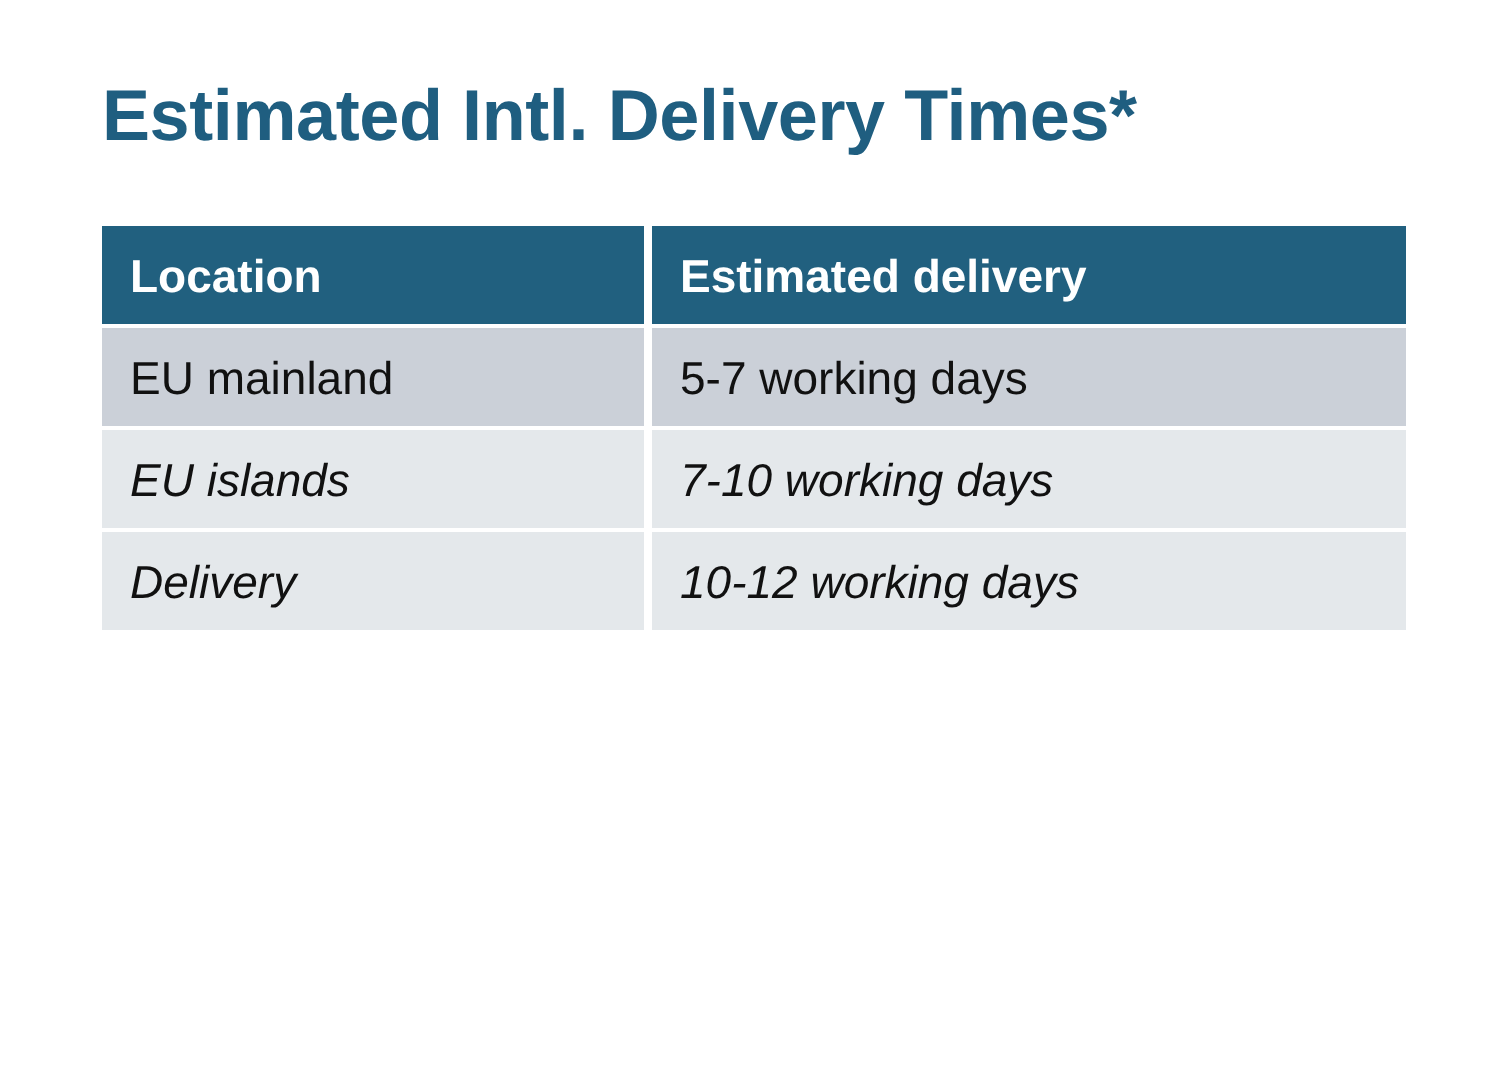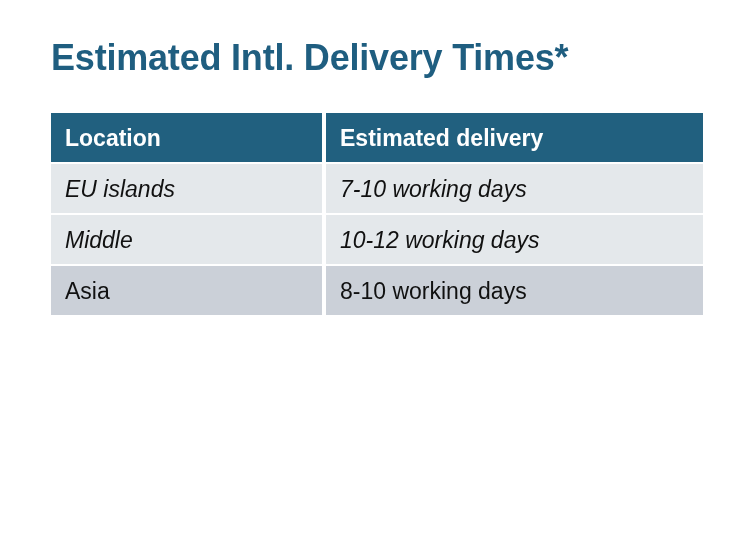--- a/index.html
+++ b/index.html
@@ -114,30 +114,30 @@
         <col class="col-location">
         <col class="col-delivery">
       </colgroup>
       <thead>
         <tr>
           <th>Location</th>
           <th>Estimated delivery</th>
         </tr>
       </thead>
       <tbody>
+        <tr class="row-shade-a">
+          <td>EU mainland</td>
+          <td>5-7 working days</td>
+        </tr>
         <tr class="row-shade-b">
           <td>EU islands</td>
           <td>7-10 working days</td>
         </tr>
         <tr class="row-shade-b">
-          <td>Middle</td>
+          <td>Delivery</td>
           <td>10-12 working days</td>
-        </tr>
-        <tr class="row-shade-a">
-          <td>Asia</td>
-          <td>8-10 working days</td>
         </tr>
       </tbody>
     </table>
   </div>
 
 
 </div>
 
 </body></html>

